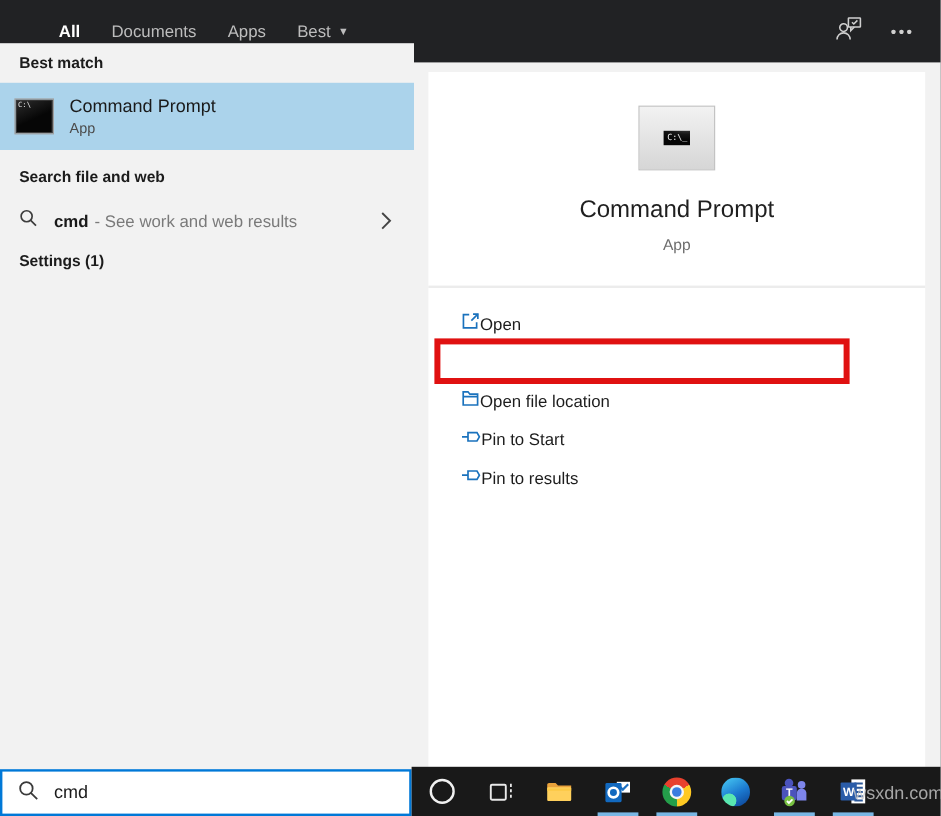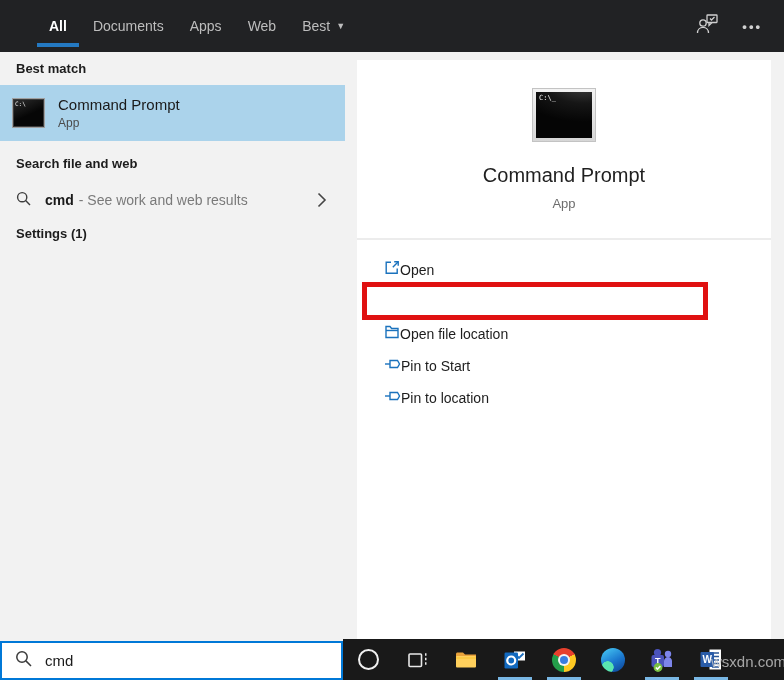--- a/index.html
+++ b/index.html
@@ -10,37 +10,37 @@
   .top-header { position:absolute; left:0; top:0; width:784px; height:52px; background:#212224; display:flex; align-items:stretch; }
   .tabs { display:flex; align-items:stretch; padding-left:36px; }
   .hdr-tab { position:relative; display:flex; align-items:center; padding:0 13px; font-size:14px; color:#bdbdbd; cursor:default; }
   .hdr-tab.active { color:#ffffff; font-weight:700; }
   .hdr-tab.active::after { content:""; position:absolute; left:1px; right:1px; bottom:5px; height:4px; background:#2479c2; }
   .hdr-caret { font-size:9px; margin-left:6px; color:#bdbdbd; }
   .hdr-right { position:absolute; right:0; top:0; height:52px; display:flex; align-items:center; gap:22px; padding-right:22px; }
   .ellipsis { color:#d0d0d0; font-size:13px; letter-spacing:2px; font-weight:700; }
 
   
-  .left-panel { position:absolute; left:0; top:52px; width:345px; height:589px; background:#f2f2f2; }
+  .left-panel { position:absolute; left:0; top:36px; width:345px; height:589px; background:#f2f2f2; }
   .section-label { position:absolute; left:16px; font-size:13px; font-weight:700; color:#1c1c1c; }
   .best-match-row { position:absolute; left:0; top:33px; width:345px; height:56px; background:#abd3eb; display:flex; align-items:center; }
   .cmd-icon-sm { width:33px; height:30px; margin-left:12px; background:linear-gradient(155deg,#2e2e2e 0%,#060606 55%); border:1px solid #9f9f9f; box-shadow:inset 0 0 0 1px #3c3c3c; position:relative; }
   .cmd-icon-sm span { position:absolute; left:2px; top:1px; color:#e8e8e8; font-family:"DejaVu Sans Mono", monospace; font-size:6px; }
   .bm-text { margin-left:13px; display:flex; flex-direction:column; gap:3px; }
   .bm-title { font-size:15px; color:#1a1a1a; }
   .bm-sub { font-size:12px; color:#4b4b4b; }
   .web-row { position:absolute; left:0; top:131px; width:345px; height:34px; display:flex; align-items:center; }
   .web-row .mag { margin-left:16px; }
   .web-query { margin-left:14px; font-size:14px; font-weight:700; color:#1a1a1a; }
   .web-suffix { margin-left:5px; font-size:14px; color:#7a7a7a; }
   .web-chevron { position:absolute; right:18px; top:9px; }
 
   
   .preview-card { position:absolute; left:357px; top:60px; width:414px; height:579px; background:#ffffff; }
-  .cmd-icon-lg-frame { position:absolute; left:175px; top:28px; width:64px; height:54px; border:1px solid #c3c3c3; background:linear-gradient(#f2f2f2,#d6d6d6); padding:3px; }
+  .cmd-icon-lg-frame { position:absolute; left:175px; top:28px; width:64px; height:54px; border:1px solid #c3c3c3; background:linear-gradient(#f2f2f2,#d6d6d6); padding:20px; }
   .cmd-icon-lg { width:100%; height:100%; background:radial-gradient(ellipse 130% 90% at 85% -25%, #4a4a4a 0%, #161616 55%, #050505 100%); position:relative; }
   .cmd-icon-lg span { position:absolute; left:3px; top:2px; color:#f0f0f0; font-family:"DejaVu Sans Mono", monospace; font-size:7px; }
   .pv-title { position:absolute; left:0; top:104px; width:100%; text-align:center; font-size:20px; color:#1f1f1f; }
   .pv-sub { position:absolute; left:0; top:136px; width:100%; text-align:center; font-size:13px; color:#6d6d6d; }
   .pv-divider { position:absolute; left:0; top:178px; width:100%; height:2px; background:#ececec; }
   .action-row { position:absolute; left:0; width:100%; height:32px; display:flex; align-items:center; padding-left:27px; }
   .action-row .lbl { font-size:14px; color:#1d1d1d; }
   .highlight-box { position:absolute; left:5px; top:222px; width:346px; height:38px; border:5px solid #e01111; z-index:5; pointer-events:none; }
 
   
@@ -70,23 +70,20 @@
       <div class="hdr-tab active">
           <span>All</span>
         </div>
       <div class="hdr-tab">
           <span>Documents</span>
         </div>
       <div class="hdr-tab">
           <span>Apps</span>
         </div>
       <div class="hdr-tab">
-          <span>Web</span>
-        </div>
-      <div class="hdr-tab">
         <span>Best</span>
         <span class="hdr-caret">▼</span>
       </div>
     </div>
     <div class="hdr-right">
       <span>
         <svg width="24" height="22" viewBox="0 0 24 22" fill="none" stroke="#cfcfcf" stroke-width="1.3">
           <circle cx="7" cy="10" r="3.2"></circle>
           <path d="M1.5 20 c0-3.4 2.5-5.6 5.5-5.6 s5.5 2.2 5.5 5.6"></path>
           <rect x="11" y="2" width="10" height="7.5" rx="0.5"></rect>
@@ -176,21 +173,21 @@
       <span class="lbl">Pin to Start</span>
     </div>
 
     <div class="action-row" style="top:322px;">
       <span>
         <svg width="17" height="14" viewBox="0 0 17 14" fill="none" stroke="#1a72bd" stroke-width="1.4">
           <path d="M1 7 H6"></path>
           <path d="M6 3.5 H13.5 L15.5 7 L13.5 10.5 H6 z"></path>
         </svg>
       </span>
-      <span class="lbl">Pin to location</span>
+      <span class="lbl">Pin to results</span>
     </div>
   </div>
 
   <div class="search-bar">
     <span class="mag">
       <svg width="17" height="17" viewBox="0 0 17 17" fill="none" stroke="#3a3a3a" stroke-width="1.5">
         <circle cx="7" cy="7" r="5.2"></circle>
           <path d="M10.9 10.9 L16 16"></path>
       </svg>
     </span>

